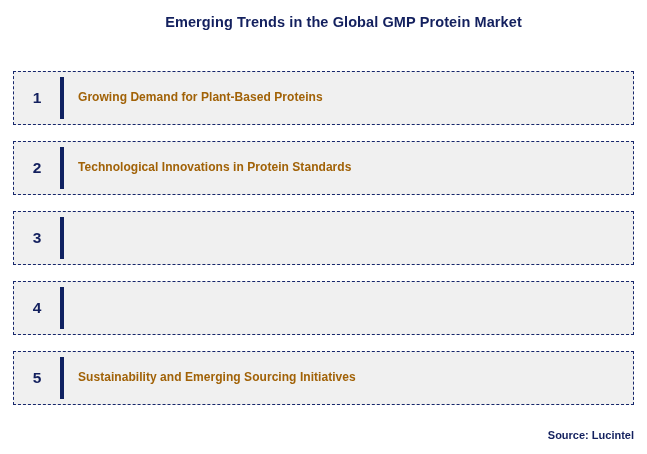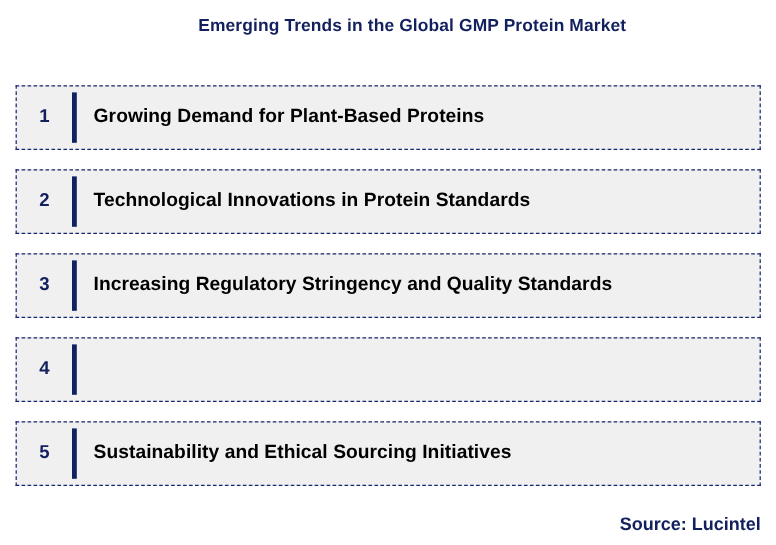--- a/index.html
+++ b/index.html
@@ -71,33 +71,33 @@
   .trend-divider {
     flex: 0 0 auto;
     width: 4px;
     height: 42px;
     background: #0f2161;
     margin-right: 14px;
   }
 
   .trend-label {
     flex: 1 1 auto;
-    font-size: 16px;
+    font-size: 12px;
     font-weight: bold;
-    color: #000000;
+    color: #a16207;
     letter-spacing: 0.05px;
     white-space: nowrap;
     line-height: 1.1;
   }
 
   .source {
     position: absolute;
     right: 13px;
     top: 429px;
-    font-size: 15px;
+    font-size: 11px;
     font-weight: bold;
     color: #13205e;
     white-space: nowrap;
   }
 </style>
 </head>
 <body>
 
 <div class="infographic">
 
@@ -113,31 +113,30 @@
 
     <div class="trend-row">
       <div class="trend-number">2</div>
       <div class="trend-divider"></div>
       <div class="trend-label">Technological Innovations in Protein Standards</div>
     </div>
 
     <div class="trend-row">
       <div class="trend-number">3</div>
       <div class="trend-divider"></div>
-      <div class="trend-label">Increasing Regulatory Stringency and Quality Standards</div>
     </div>
 
     <div class="trend-row">
       <div class="trend-number">4</div>
       <div class="trend-divider"></div>
     </div>
 
     <div class="trend-row">
       <div class="trend-number">5</div>
       <div class="trend-divider"></div>
-      <div class="trend-label">Sustainability and Ethical Sourcing Initiatives</div>
+      <div class="trend-label">Sustainability and Emerging Sourcing Initiatives</div>
     </div>
 
   </div>
 
   <div class="source">Source: Lucintel</div>
 
 </div>
 
 </body></html>

